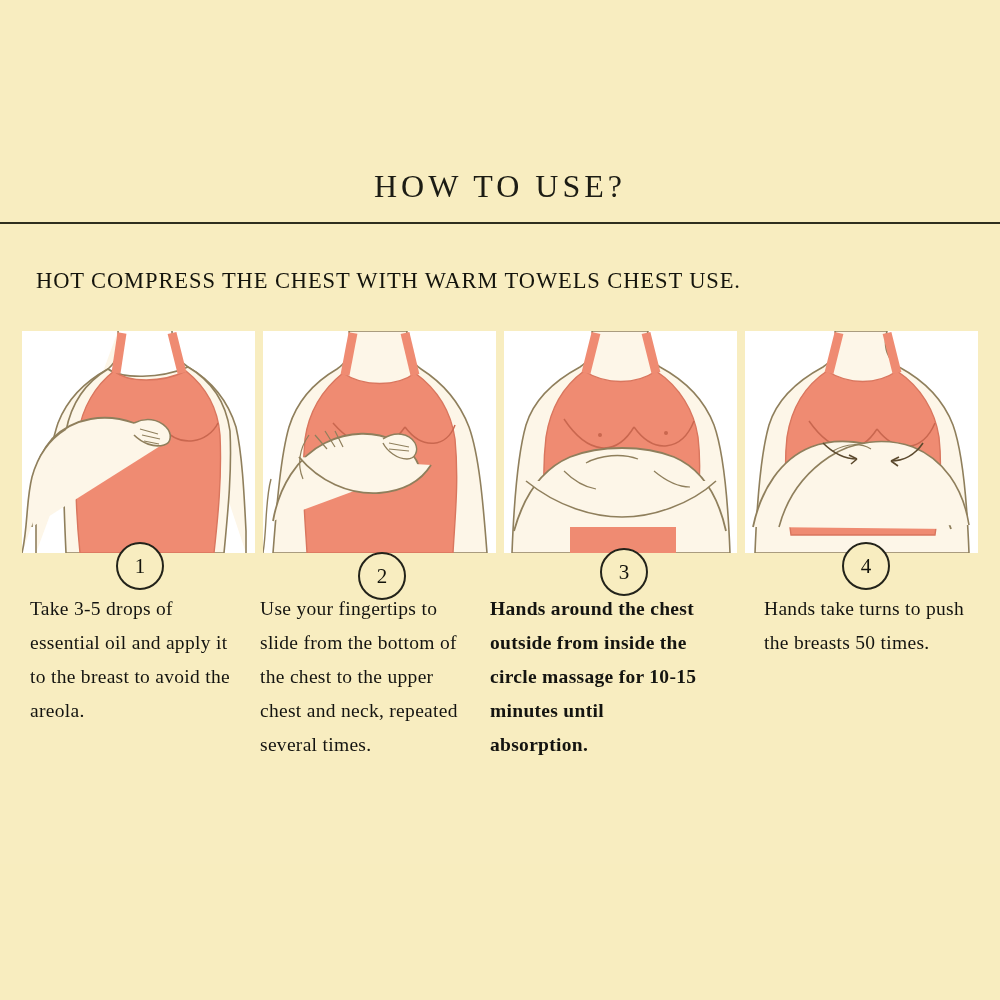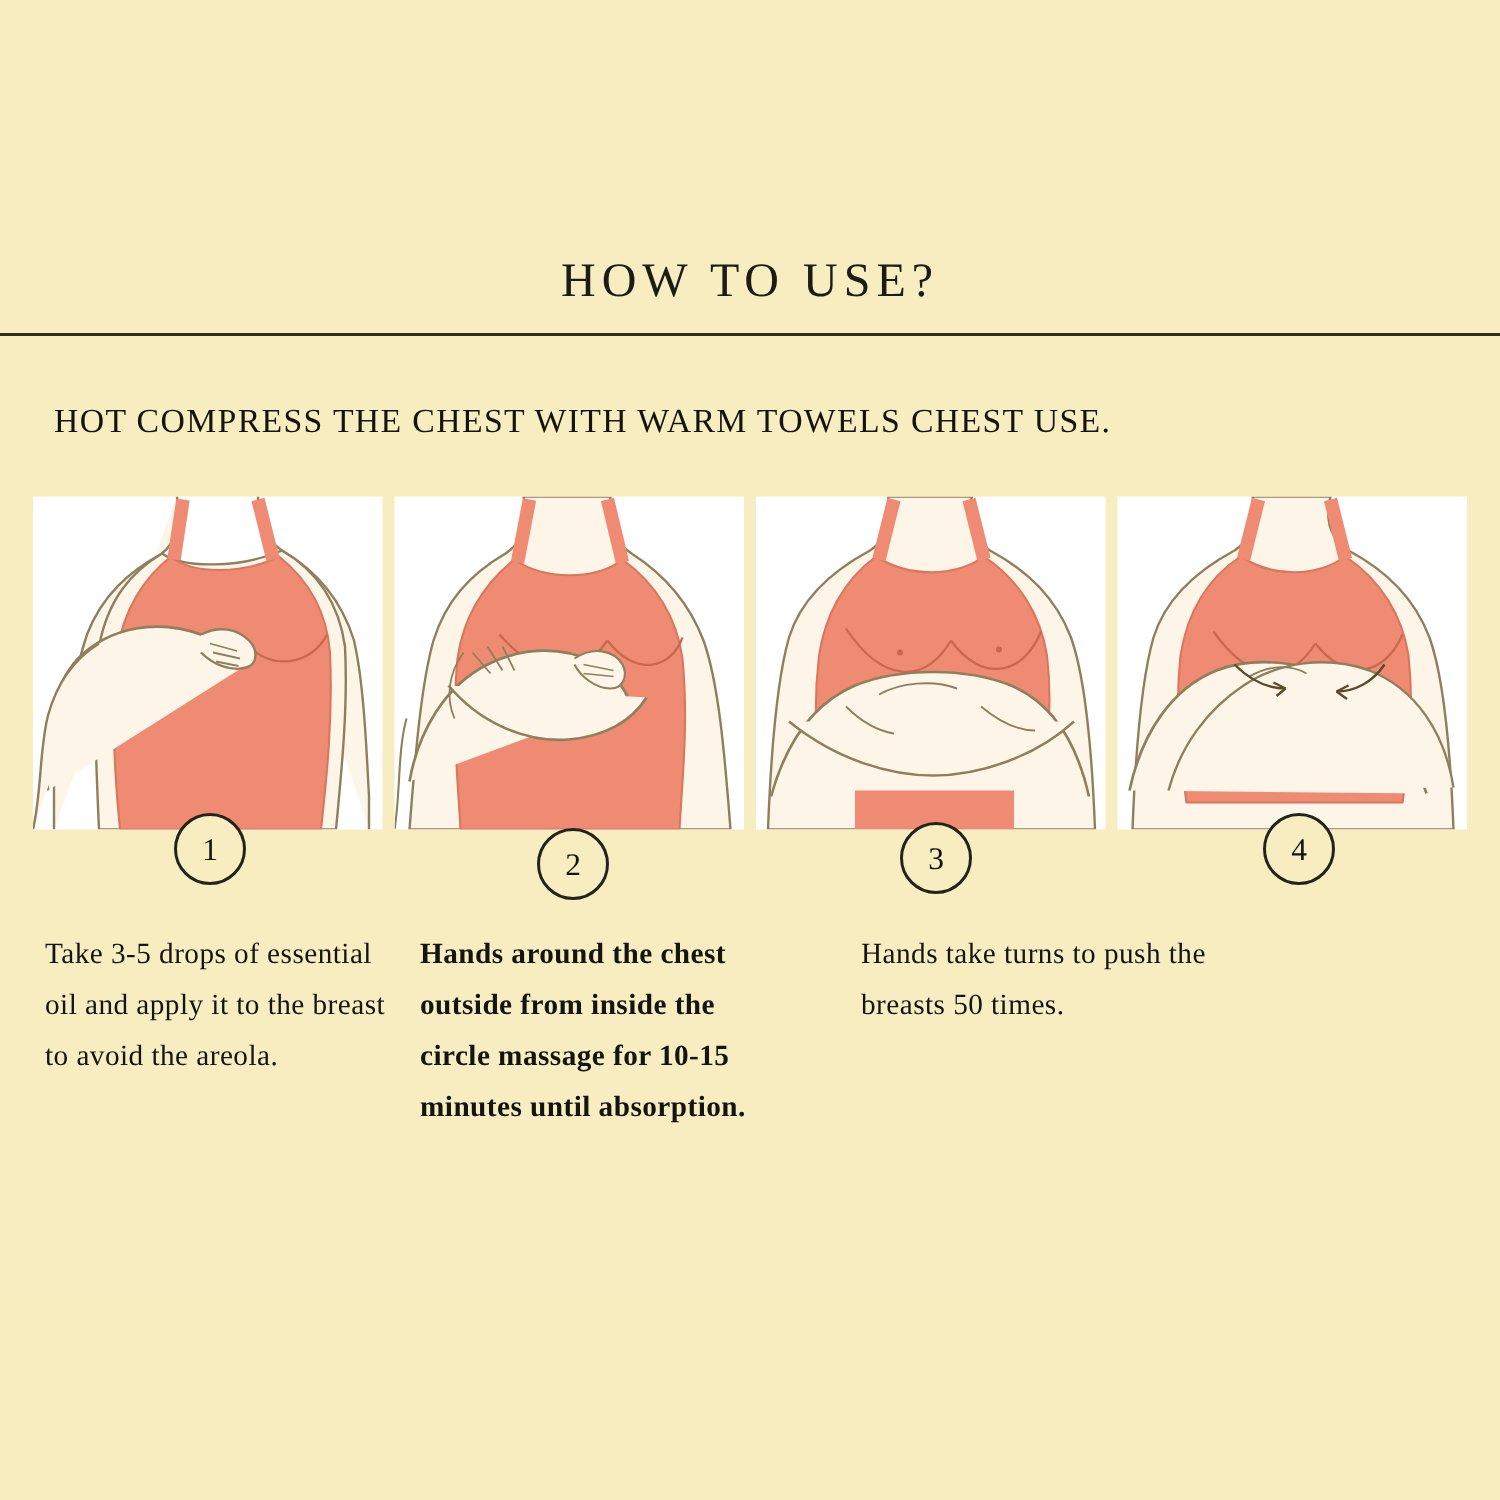--- a/index.html
+++ b/index.html
@@ -102,21 +102,21 @@
     justify-content: center;
   }
   .n1 { left: 94px;  top: 2px; }
   .n2 { left: 336px; top: 12px; }
   .n3 { left: 578px; top: 8px; }
   .n4 { left: 820px; top: 2px; }
 
   
   .captions {
     position: absolute;
-    top: 620px;
+    top: 592px;
     left: 22px;
     width: 956px;
     display: flex;
     gap: 8px;
   }
   .caption {
     width: 234px;
     font-size: 19.5px;
     line-height: 34px;
     color: #141410;
@@ -236,17 +236,18 @@
 
   <div class="numbers">
     <div class="num-circle n1">1</div>
     <div class="num-circle n2">2</div>
     <div class="num-circle n3">3</div>
     <div class="num-circle n4">4</div>
   </div>
 
   <div class="captions">
     <div class="caption cap1">Take 3-5 drops of essential oil and apply it to the breast to avoid the areola.</div>
+    <div class="caption cap2">Use your fingertips to slide from the bottom of the chest  to the upper chest and neck, repeated several times.</div>
     <div class="caption cap3">Hands around the chest outside from inside the circle massage for 10-15 minutes until absorption.</div>
     <div class="caption cap4">Hands take turns to push the breasts 50 times.</div>
   </div>
 
 </div>
 
 </body></html>

